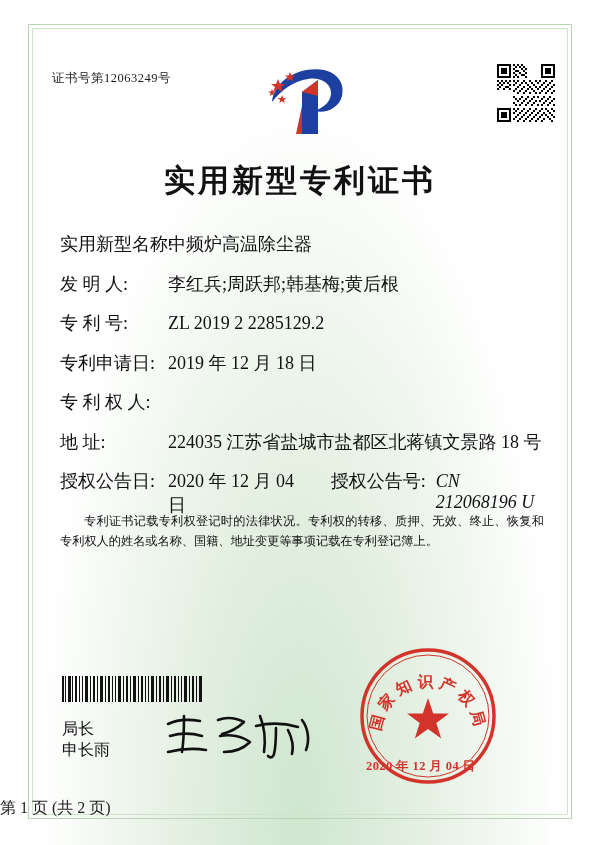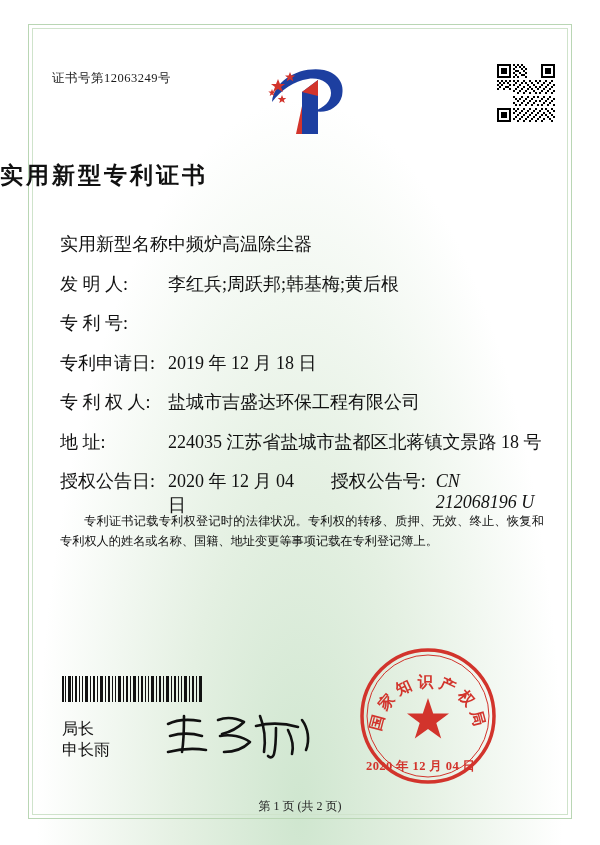--- a/index.html
+++ b/index.html
@@ -34,21 +34,22 @@
     position:absolute;right:45px;top:64px;width:58px;height:58px;
     background:#ffffff;
   }
   .qr svg{display:block;}
   
   .logo{
     position:absolute;left:252px;top:62px;width:96px;height:78px;
   }
   .title{
     position:absolute;left:0;right:0;top:160px;
-    font-size:23px;
+    text-align:center;
+    font-size:31px;
     font-weight:bold;
     letter-spacing:3px;
     color:#111;
     font-family:"Liberation Serif", serif;
   }
   .fields{
     position:absolute;left:60px;top:232px;right:56px;
     font-size:18px;color:#111;
   }
   .frow{
@@ -89,21 +90,21 @@
   
   .seal{
     position:absolute;left:358px;top:646px;width:140px;height:140px;
   }
   .seal-date{
     position:absolute;left:366px;top:758px;
     font-size:12.5px;color:#d2342c;font-weight:bold;letter-spacing:0.4px;
   }
   .footer{
     position:absolute;left:0;right:0;top:798px;
-    text-align:center;font-size:12px;color:#222;
+    text-align:left;font-size:16px;color:#222;
   }
 </style>
 </head>
 <body>
 
 <div class="page">
 
   <div class="border-outer"></div>
   <div class="border-inner"></div>
 
@@ -327,30 +328,30 @@
       <div class="fval">中频炉高温除尘器</div>
     </div>
 
     <div class="frow">
       <div class="flabel">发 明 人:</div>
       <div class="fval">李红兵;周跃邦;韩基梅;黄后根</div>
     </div>
 
     <div class="frow">
       <div class="flabel">专 利 号:</div>
+      <div class="fval">ZL 2019 2 2285129.2</div>
     </div>
 
     <div class="frow">
       <div class="flabel">专利申请日:</div>
       <div class="fval">2019 年 12 月 18 日</div>
     </div>
 
     <div class="frow">
       <div class="flabel">专 利 权 人:</div>
-      <div class="fval">盐城市吉盛达环保工程有限公司</div>
     </div>
 
     <div class="frow">
       <div class="flabel">地 址:</div>
       <div class="fval">224035 江苏省盐城市盐都区北蒋镇文景路 18 号</div>
     </div>
 
     <div class="frow inline2">
       <div class="flabel">授权公告日:</div>
       <div class="fval">2020 年 12 月 04 日</div>

